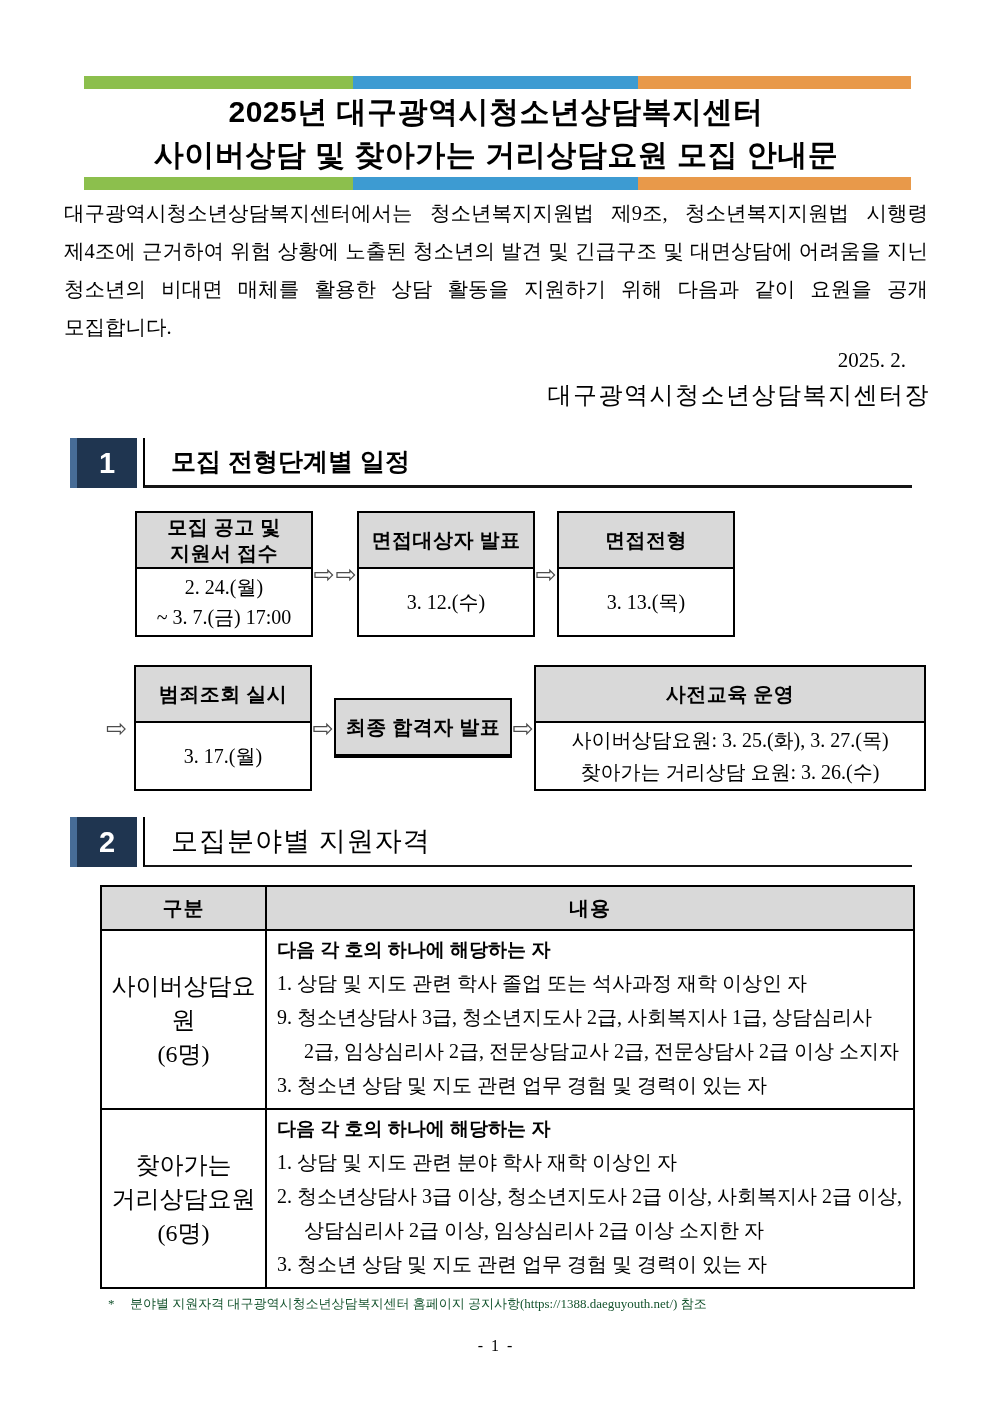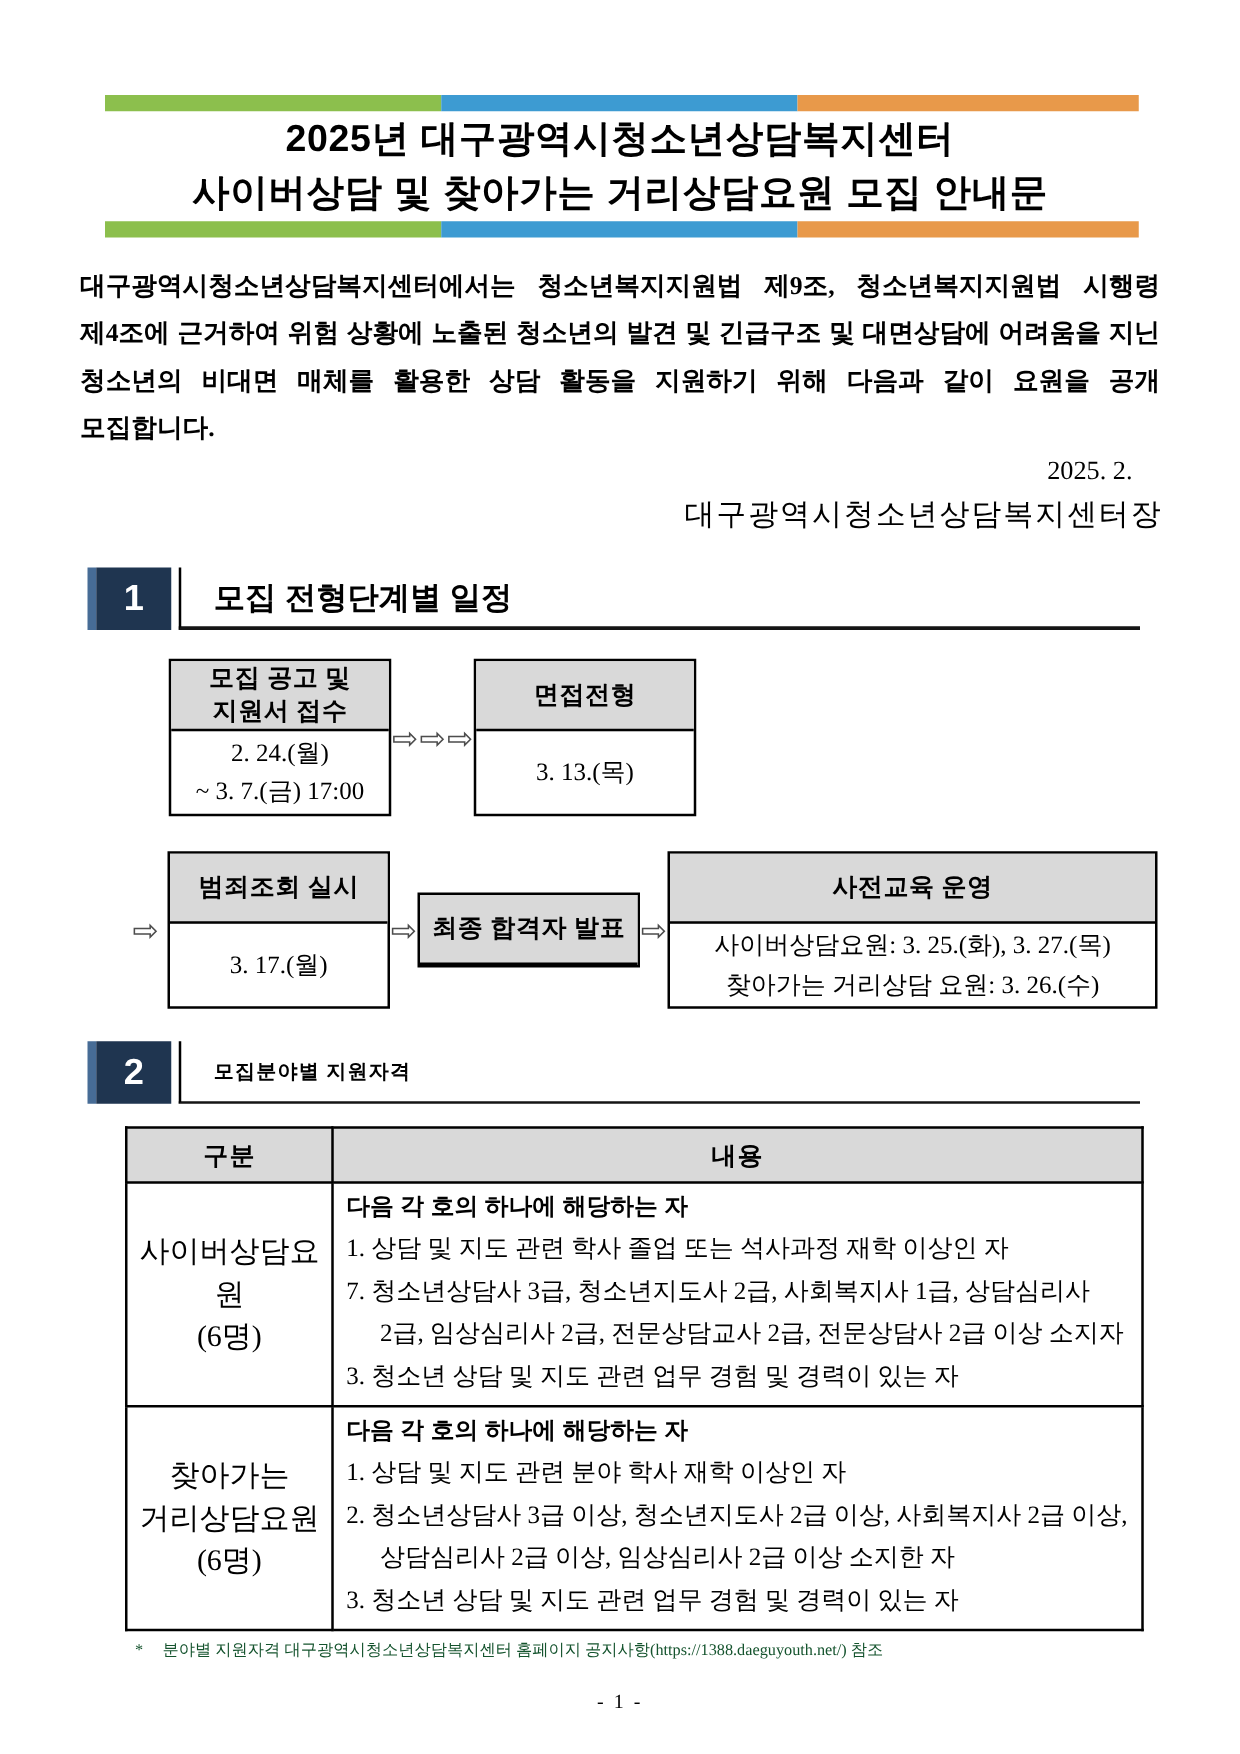--- a/index.html
+++ b/index.html
@@ -17,42 +17,42 @@
   .seg-orange { width:273px; background:#E8994A; }
   .banner-top { margin-top:76px; }
   .doc-title {
     text-align:center; font-family:"Liberation Sans","DejaVu Sans",sans-serif;
     font-weight:800; font-size:30px; line-height:43px; margin:1px 42px;
     letter-spacing:0.5px;
   }
 
   
   .intro {
-    margin:20px 64px 0 64px; font-size:20.5px; line-height:38px;
-    text-align:justify; word-break:keep-all;font-weight:bold;
+    margin:4px 64px 0 64px; font-size:20.5px; line-height:38px;
+    text-align:justify; word-break:keep-all;
   }
   .date-line { text-align:right; margin:2px 86px 0 0; font-size:21px; }
   .signature { text-align:right; margin:6px 62px 0 0; font-size:24px; letter-spacing:1.5px; }
 
   
   .section-head { display:flex; align-items:stretch; height:50px; margin:27px 80px 0 70px; }
   .sec-strip { width:7px; background:#476C96; }
   .sec-num {
     width:60px; background:#1F3550; color:#fff; display:flex;
     align-items:center; justify-content:center;
     font-family:"Liberation Sans","DejaVu Sans",sans-serif; font-weight:bold; font-size:29px;
   }
   .sec-title-wrap {
     flex:1; margin-left:6px; border-left:2px solid #000; border-bottom:3px solid #151515;
     display:flex; align-items:center; padding-left:26px;
   }
   .sec-title-1 { font-family:"Liberation Sans","DejaVu Sans",sans-serif; font-weight:800; font-size:25px; }
   .head-2 { margin-top:26px; }
   .head-2 .sec-title-wrap { border-bottom:2px solid #151515; }
-  .sec-title-2 { font-family:"Liberation Serif","DejaVu Serif",serif; font-weight:bold; font-size:16px; letter-spacing:1px; }
+  .sec-title-2 { font-family:"Liberation Serif","DejaVu Serif",serif; font-weight:normal; font-size:27px; letter-spacing:1px; }
 
   
   .flow-row { display:flex; align-items:center; }
   .flow-row-1 { margin:23px 0 0 135px; }
   .flow-row-2 { margin:28px 0 0 104px; }
   .flow-box { border:2px solid #000; width:178px; background:#fff; }
   .flow-box-wide { width:392px; }
   .fb-head {
     height:56px; background:#D9D9D9; border-bottom:2px solid #000;
     display:flex; flex-direction:column; align-items:center; justify-content:center;
@@ -129,20 +129,28 @@
       <div>모집 공고 및</div>
       <div>지원서 접수</div>
     </div>
     <div class="fb-body">
       <div>2. 24.(월)</div>
       <div>~ 3. 7.(금) 17:00</div>
     </div>
   </div>
   <div class="flow-arrow">⇨</div>
   <div class="flow-arrow">⇨</div>
+  <div class="flow-box">
+    <div class="fb-head">
+        <div>면접대상자 발표</div>
+      </div>
+    <div class="fb-body">
+        <div>3. 12.(수)</div>
+      </div>
+  </div>
   <div class="flow-arrow">⇨</div>
   <div class="flow-box">
     <div class="fb-head">
         <div>면접전형</div>
       </div>
     <div class="fb-body">
         <div>3. 13.(목)</div>
       </div>
   </div>
 </div>
@@ -196,21 +204,21 @@
   </thead>
   <tbody>
     <tr>
       <td class="cat">
         <div>사이버상담요원</div>
         <div>(6명)</div>
       </td>
       <td class="content">
         <div class="lead-line">다음 각 호의 하나에 해당하는 자</div>
         <div class="item-line">1. 상담 및 지도 관련 학사 졸업 또는 석사과정 재학 이상인 자</div>
-        <div class="item-line">7. 청소년상담사 3급, 청소년지도사 2급, 사회복지사 1급, 상담심리사 2급, 임상심리사 2급, 전문상담교사 2급, 전문상담사  2급 이상 소지자</div>
+        <div class="item-line">9. 청소년상담사 3급, 청소년지도사 2급, 사회복지사 1급, 상담심리사 2급, 임상심리사 2급, 전문상담교사 2급, 전문상담사  2급 이상 소지자</div>
         <div class="item-line">3. 청소년 상담 및 지도 관련 업무 경험 및 경력이 있는 자</div>
       </td>
     </tr>
     <tr>
       <td class="cat">
         <div>찾아가는</div>
         <div>거리상담요원</div>
         <div>(6명)</div>
       </td>
       <td class="content">

